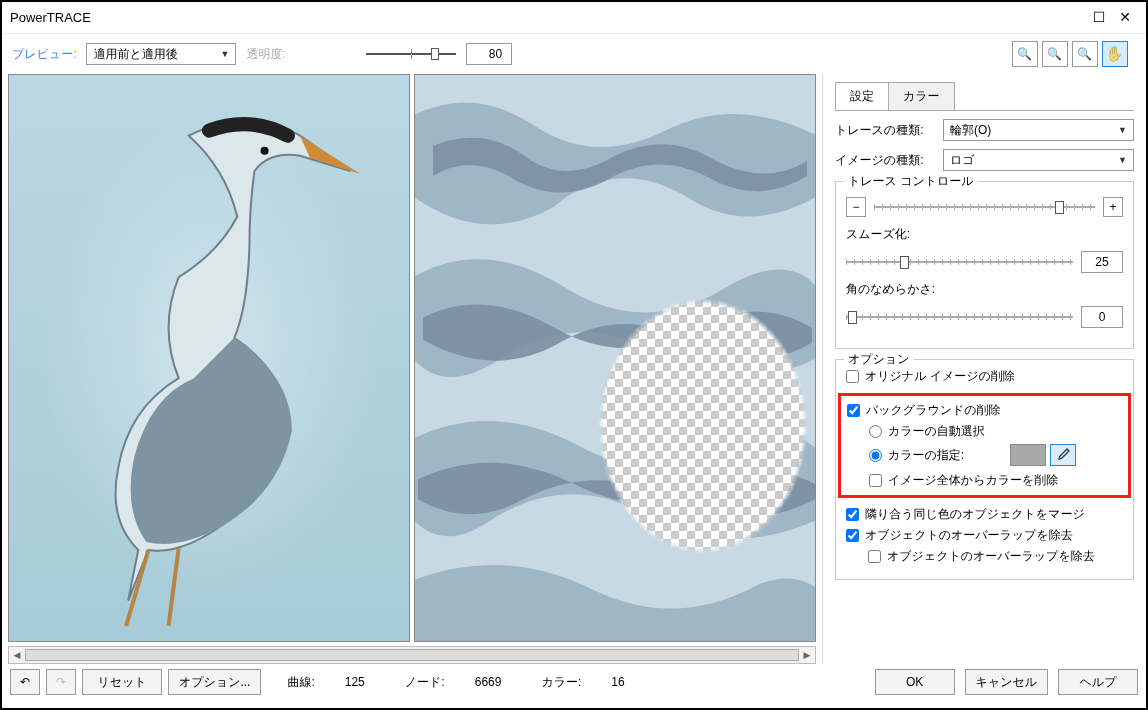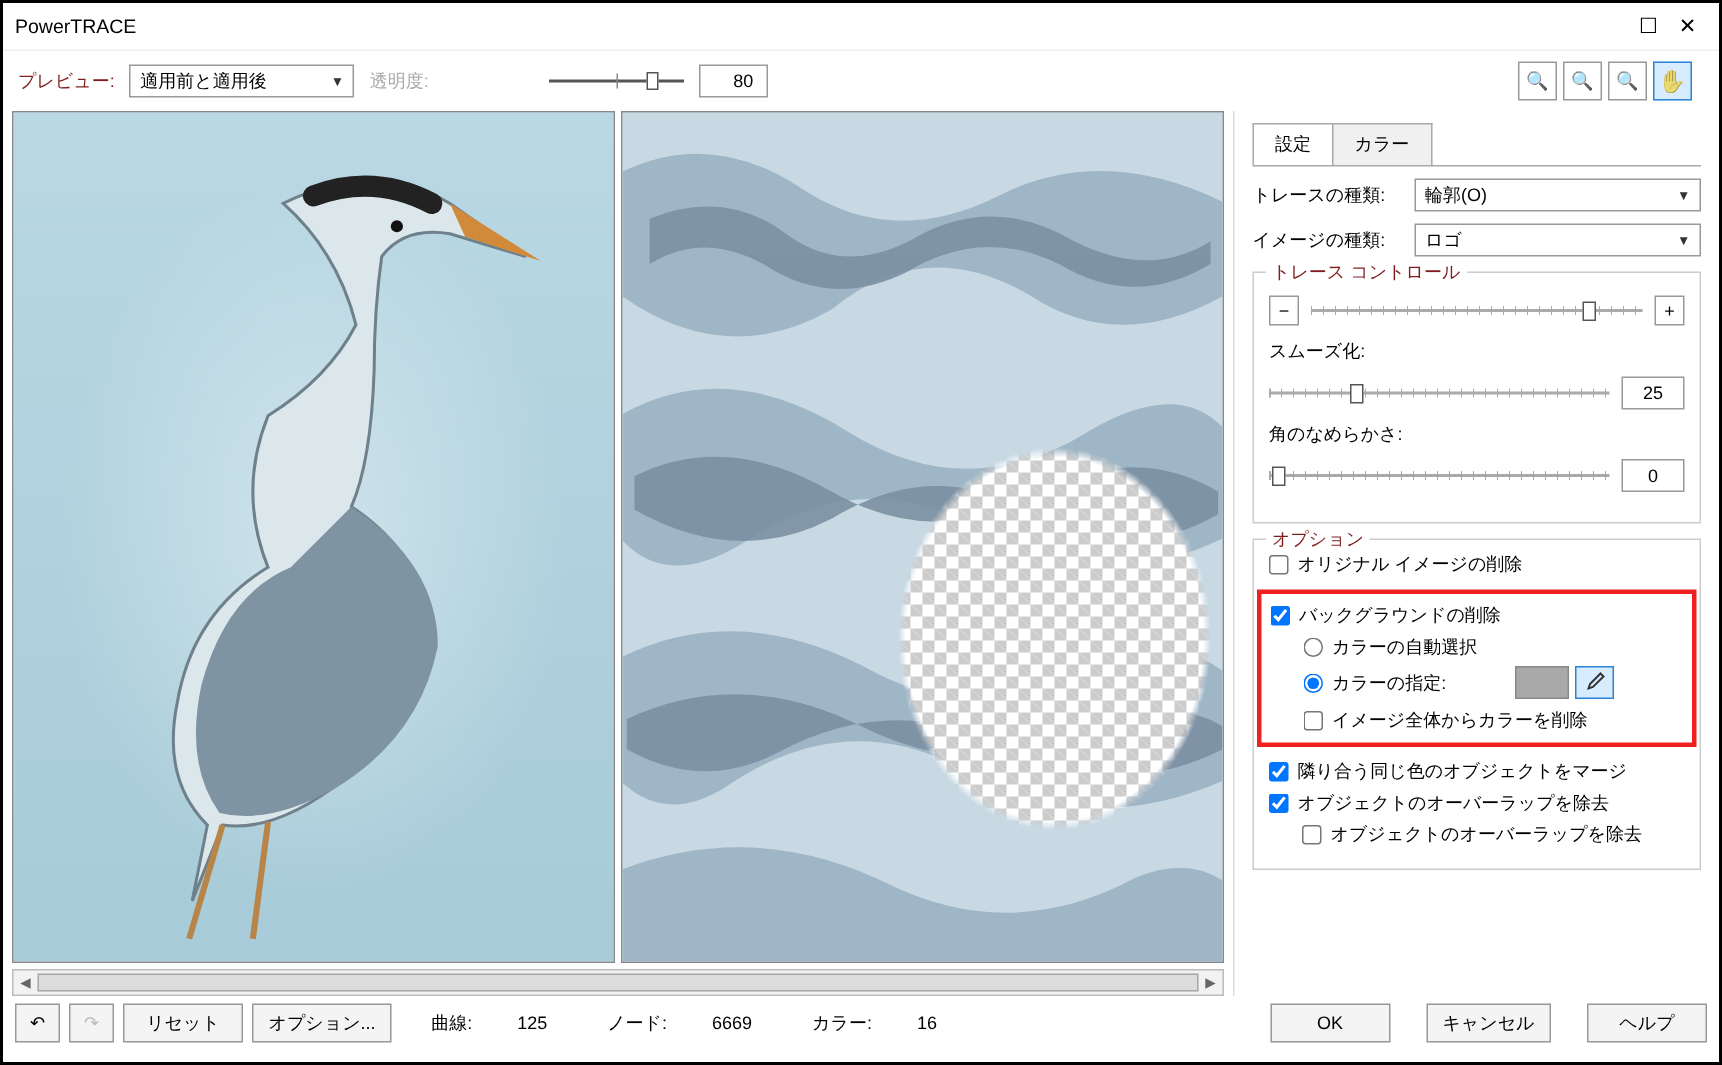--- a/index.html
+++ b/index.html
@@ -2,21 +2,21 @@
 <html><head>
 <meta charset="utf-8">
 <style>
   * { box-sizing: border-box; font-family: "Meiryo", "Yu Gothic UI", sans-serif; font-size: 12px; }
   body { margin: 0; background: #fff; width: 1148px; height: 710px; border: 2px solid #000; position: relative; }
   .titlebar { height: 32px; line-height: 28px; padding: 0 8px; background: #fff; display: flex; justify-content: space-between; align-items: center; border-bottom: 1px solid #eee; }
   .title-text { font-size: 13px; }
   .win-btns { display: flex; gap: 0; }
   .win-btn { width: 26px; height: 20px; text-align: center; line-height: 18px; font-size: 14px; cursor: default; }
   .toolbar { height: 40px; display: flex; align-items: center; padding: 0 10px; gap: 10px; }
-  .label { color: #7f1d1d; }
+  .label { color: #3b82f6; }
   .label.dim { color: #aaa; }
   .combo { display:inline-flex; align-items:center; justify-content:space-between; padding: 2px 6px; border:1px solid #999; background:#fff; height:22px; min-width:140px; }
   .combo .arrow { font-size: 9px; color:#333; }
   .numbox { width:46px; height:22px; border:1px solid #999; padding:0 22px; line-height:20px; text-align:left; }
   .slider-track { position:relative; height:22px; width:90px; }
   .slider-track .rail { position:absolute; top:10px; left:0; right:0; height:2px; background:#555; }
   .slider-track .tick { position:absolute; top:6px; width:1px; height:10px; background:#888; }
   .slider-track .thumb { position:absolute; top:5px; width:8px; height:12px; background:#fff; border:1px solid #555; }
   .zoombtn { width:26px; height:26px; border:1px solid #999; background:#fff; display:flex; align-items:center; justify-content:center; }
   .zoombtn.sel { border:1px solid #2a84d6; background:#d7ecff; }
@@ -28,41 +28,41 @@
   .hscroll { height:18px; border:1px solid #bbb; background:#f2f2f2; margin-top:4px; position:relative; }
   .hscroll .thumbbar { position:absolute; left:16px; right:16px; top:2px; bottom:2px; background:#dcdcdc; border:1px solid #aaa;}
   .hscroll .arrL, .hscroll .arrR { position:absolute; top:0; bottom:0; width:16px; text-align:center; line-height:16px; font-size:9px; color:#666; }
   .hscroll .arrL{left:0;} .hscroll .arrR{right:0;}
   .sidepanel { flex:1; padding: 8px 12px; border-left:1px solid #ddd; }
   .tabs { display:flex; border-bottom:1px solid #aaa; }
   .tab { padding:5px 14px; border:1px solid #aaa; border-bottom:none; background:#f0f0f0; margin-right:-1px; position:relative; }
   .tab.active { background:#fff; z-index:2; }
   .side-row { display:flex; align-items:center; margin: 8px 0; gap:8px;}
   .fieldset { border:1px solid #ccc; margin-top:10px; padding:6px 10px 12px 10px; position:relative;}
-  .fieldset .legend { position:absolute; top:-9px; left:8px; background:#fff; padding:0 4px; color:#7f1d1d; }
+  .fieldset .legend { position:absolute; top:-9px; left:8px; background:#fff; padding:0 4px; color:#000000; }
   .slider2 { position:relative; height:22px; flex:1; }
   .slider2 .rail { position:absolute; top:10px; left:0; right:0; height:2px; background:#aaa; }
   .slider2 .ticks { position:absolute; top:8px; left:0; right:0; height:6px;
     background:repeating-linear-gradient(90deg,#aaa 0 1px, transparent 1px 8px);}
   .slider2 .thumb { position:absolute; top:5px; width:9px; height:13px; background:#fff; border:1px solid #555;}
   .plusminus { width:20px; height:20px; border:1px solid #999; text-align:center; line-height:18px; }
   .numbox2 { width:42px; height:22px; border:1px solid #999; text-align:center; line-height:20px; }
   .check { display:inline-flex; align-items:center; gap:6px; margin:2px 0; }
   .check input { margin:0; width:13px; height:13px; }
   .radio { display:inline-flex; align-items:center; gap:6px; margin:2px 0; }
   .radio input { margin:0; }
   .redbox { border:3px solid #ef2020; padding:4px 6px; margin:6px -8px; }
   .colorwell { width:36px; height:22px; border:1px solid #888; background:#a9a9a9; }
   .eyedrop { width:26px; height:22px; border:1px solid #2a84d6; background:#d7ecff; display:flex; align-items:center; justify-content:center; }
   .bottom { position:absolute; left:8px; right:8px; bottom:8px; height:36px; display:flex; align-items:center; gap:6px;}
   .btn { min-width:80px; height:26px; border:1px solid #999; background:#f4f4f4; text-align:center; line-height:24px; padding:0 10px;}
   .btn.icon { min-width:30px; width:30px; padding:0;}
   .stats { flex:1; display:flex; align-items:center; gap:40px; margin-left:20px;}
   .stat { display:flex; align-items:center; gap:30px;}
-  .right-btns { display:flex; gap:24px; }
+  .right-btns { display:flex; gap:10px; }
   
   .water { position:absolute; inset:0;
     background:
       radial-gradient(ellipse at 50% 50%, rgba(255,255,255,0.4), transparent 60%),
       linear-gradient(#b9d8e3,#a7cbd8); }
   .heron { position:absolute; }
   svg { display:block; }
   .checker { position:absolute; inset:0;
     background-image:
       linear-gradient(45deg,#ccc 25%,transparent 25%,transparent 75%,#ccc 75%),

